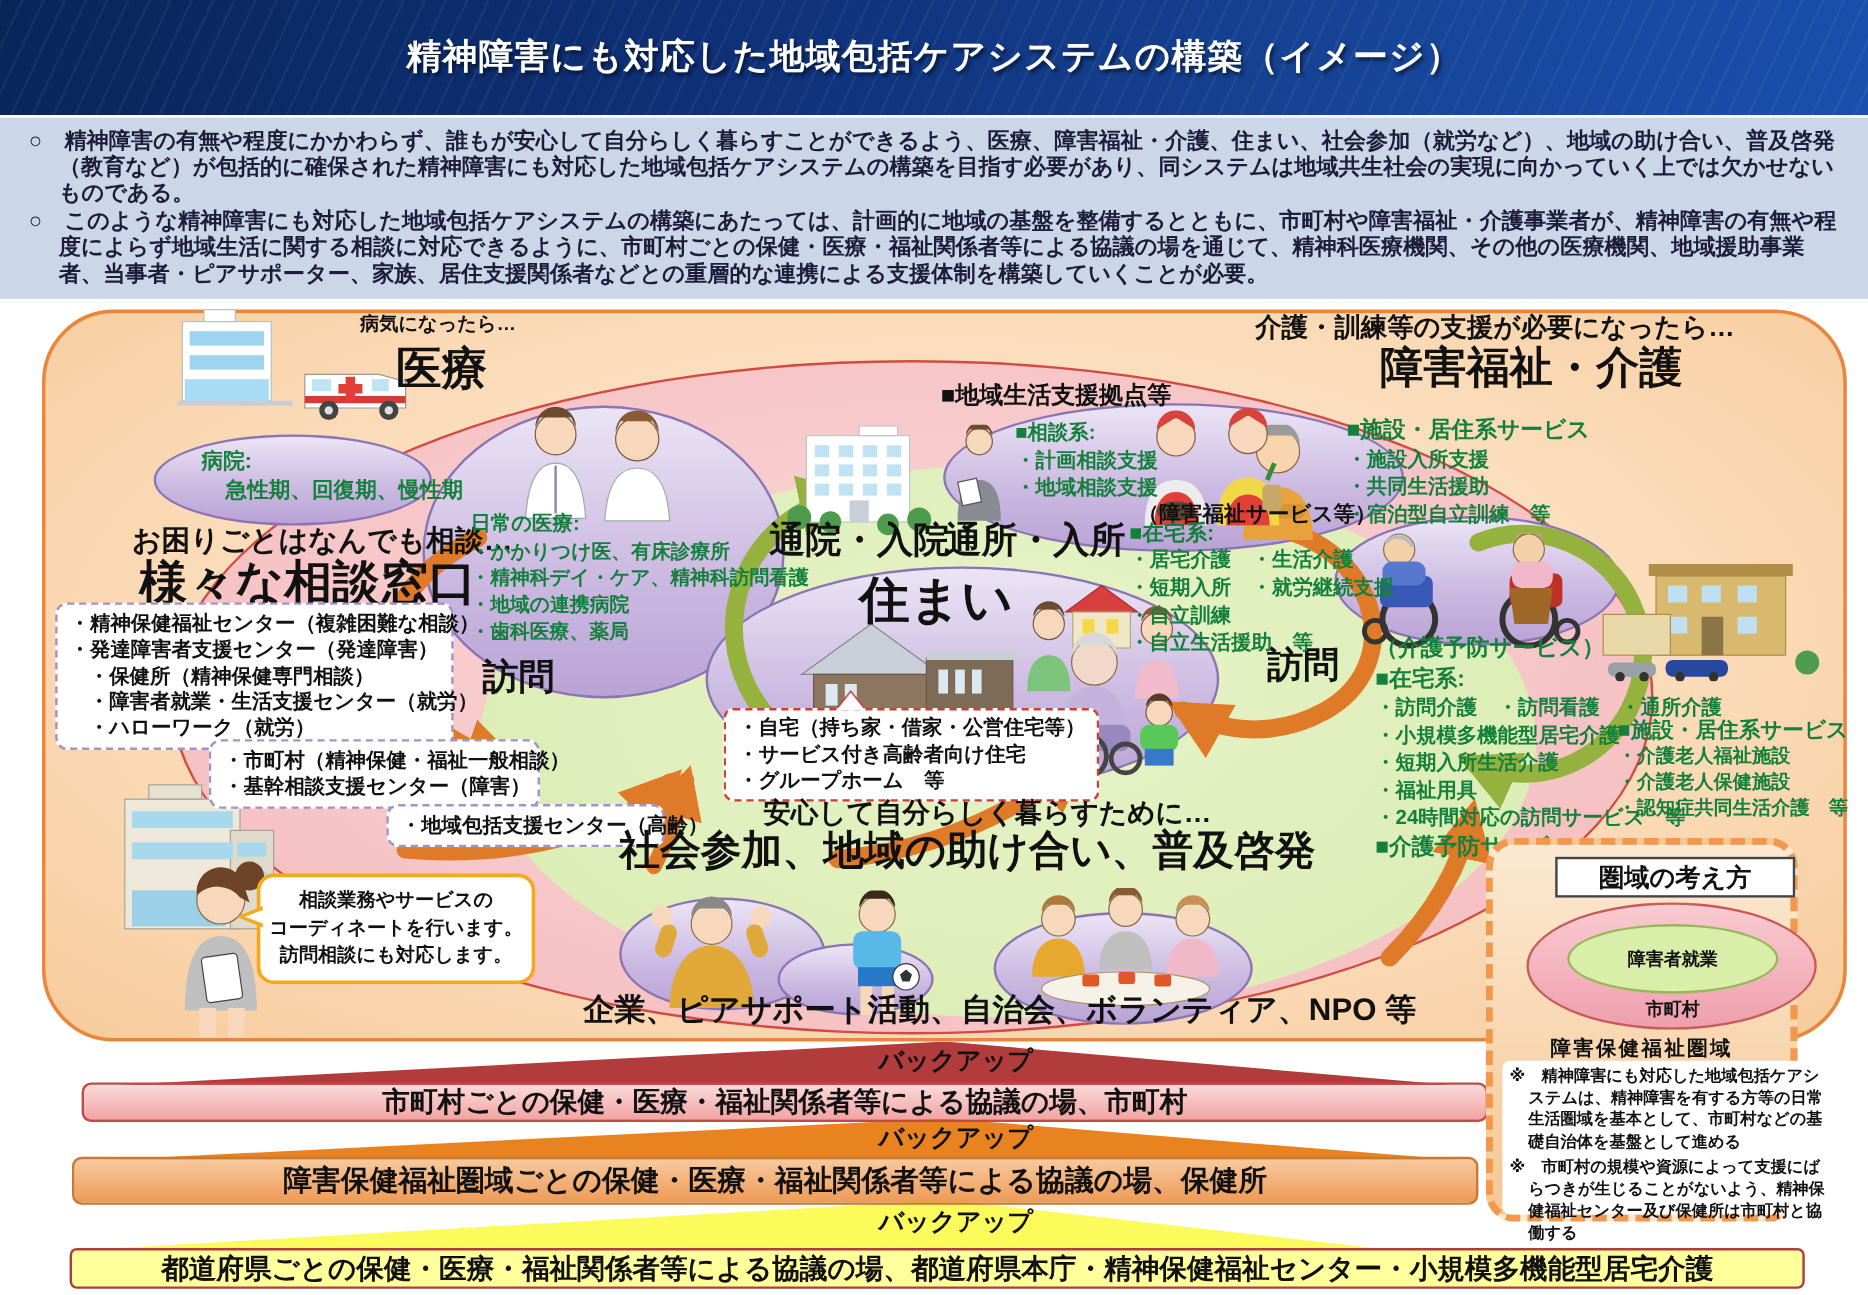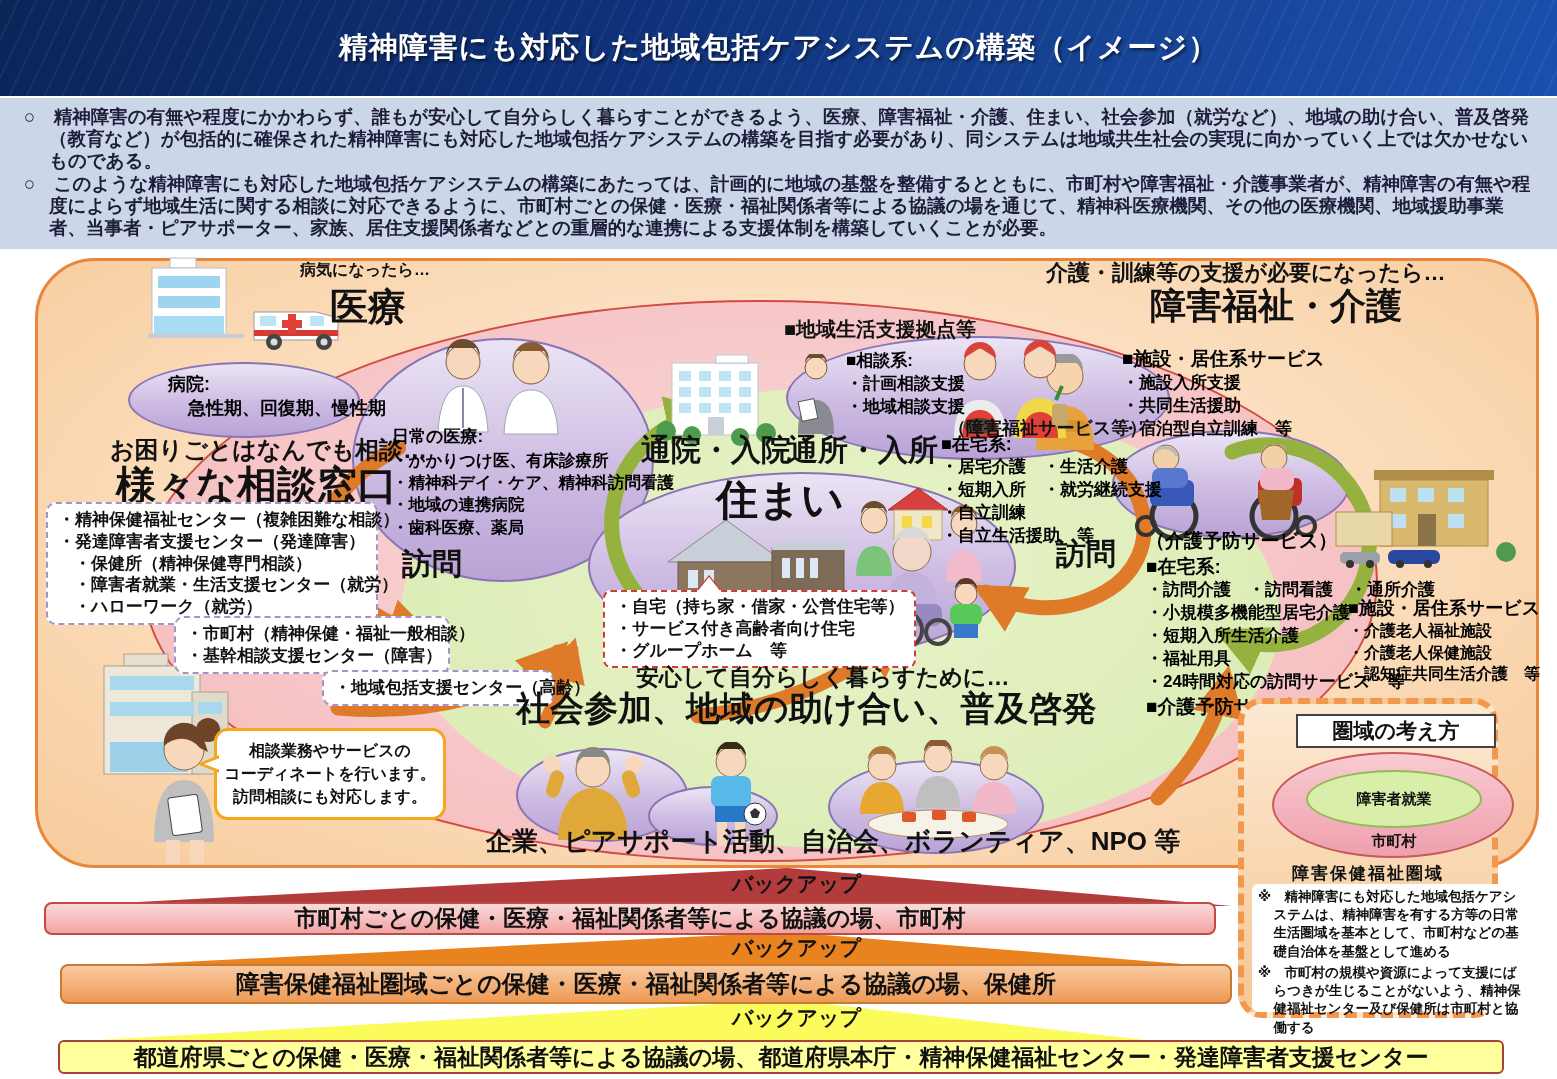--- a/index.html
+++ b/index.html
@@ -41,21 +41,21 @@
     padding:5px 10px; font-weight:bold; font-size:17px; line-height:1.28; white-space:nowrap; }
   .wbox .ind { padding-left:16px; }
 
   .redbox { position:absolute; background:#fff; border:2.5px dashed #CC3E36; border-radius:8px;
     padding:4px 10px; font-weight:bold; font-size:17px; line-height:1.3; white-space:nowrap; }
   .redbox::before { content:""; position:absolute; left:92px; top:-15px;
     border-left:12px solid transparent; border-right:12px solid transparent;
     border-bottom:15px solid #fff; filter:drop-shadow(0 -2px 0 #CC3E36); }
 
   .lbl { position:absolute; font-weight:bold; white-space:nowrap; color:#111; }
-  .list { position:absolute; font-weight:bold; line-height:1.35; white-space:nowrap; color:#000000; }
+  .list { position:absolute; font-weight:bold; line-height:1.35; white-space:nowrap; color:#15803d; }
 
   .bubble { position:absolute; background:#fff; border:3px solid #F5A81C; border-radius:14px;
     padding:8px 6px; font-size:16px; font-weight:bold; text-align:center; line-height:1.45; }
   .bubble::before { content:""; position:absolute; left:-20px; top:24px;
     border-top:9px solid transparent; border-bottom:9px solid transparent;
     border-right:22px solid #F5A81C; }
   .bubble::after { content:""; position:absolute; left:-13px; top:27px;
     border-top:6px solid transparent; border-bottom:6px solid transparent;
     border-right:16px solid #fff; }
 
@@ -461,29 +461,29 @@
   <div class="bubble" style="left:214px;top:728px;width:232px;z-index:5;">
     <div>相談業務やサービスの</div>
     <div>コーディネートを行います。</div>
     <div>訪問相談にも対応します。</div>
   </div>
 
   <div class="lbl" style="left:486px;top:824px;font-size:26px;z-index:4;">企業、ピアサポート活動、自治会、ボランティア、NPO 等</div>
 
   <div class="tri" style="left:62px;top:868px;width:1170px;height:38px;background:#B23B3B;clip-path:polygon(0 100%,62% 0,100% 100%);z-index:4;"></div>
   <div class="backup" style="left:732px;top:870px;">バックアップ</div>
-  <div class="bar bar1" style="left:44px;top:902px;width:1172px;height:33px;text-align:center;">市町村ごとの保健・医療・福祉関係者等による協議の場、市町村</div>
+  <div class="bar bar1" style="left:68px;top:902px;width:1172px;height:33px;text-align:center;">市町村ごとの保健・医療・福祉関係者等による協議の場、市町村</div>
 
   <div class="tri" style="left:62px;top:932px;width:1170px;height:36px;background:#E9831F;clip-path:polygon(0 100%,62% 0,100% 100%);z-index:4;"></div>
   <div class="backup" style="left:732px;top:934px;">バックアップ</div>
   <div class="bar bar2" style="left:60px;top:964px;width:1172px;height:40px;">障害保健福祉圏域ごとの保健・医療・福祉関係者等による協議の場、保健所</div>
 
   <div class="tri" style="left:64px;top:1000px;width:1100px;height:42px;background:#FBFB5C;clip-path:polygon(0 100%,66% 0,100% 100%);z-index:4;"></div>
   <div class="backup" style="left:732px;top:1004px;">バックアップ</div>
-  <div class="bar bar3" style="left:58px;top:1040px;width:1446px;height:34px;">都道府県ごとの保健・医療・福祉関係者等による協議の場、都道府県本庁・精神保健福祉センター・発達障害者支援センター</div>
+  <div class="bar bar3" style="left:58px;top:1040px;width:1446px;height:34px;">都道府県ごとの保健・医療・福祉関係者等による協議の場、都道府県本庁・精神保健福祉センター・小規模多機能型居宅介護</div>
 
   <div class="keniki">
     <div class="ktitle">圏域の考え方</div>
     <div class="kpink"></div>
     <div class="kgreen">障害者就業</div>
     <div class="kshichoson">市町村</div>
     <div class="kcaption">障害保健福祉圏域</div>
     <div class="knotes">
       <p>※　精神障害にも対応した地域包括ケアシステムは、精神障害を有する方等の日常生活圏域を基本として、市町村などの基礎自治体を基盤として進める</p>
       <p>※　市町村の規模や資源によって支援にばらつきが生じることがないよう、精神保健福祉センター及び保健所は市町村と協働する</p>

